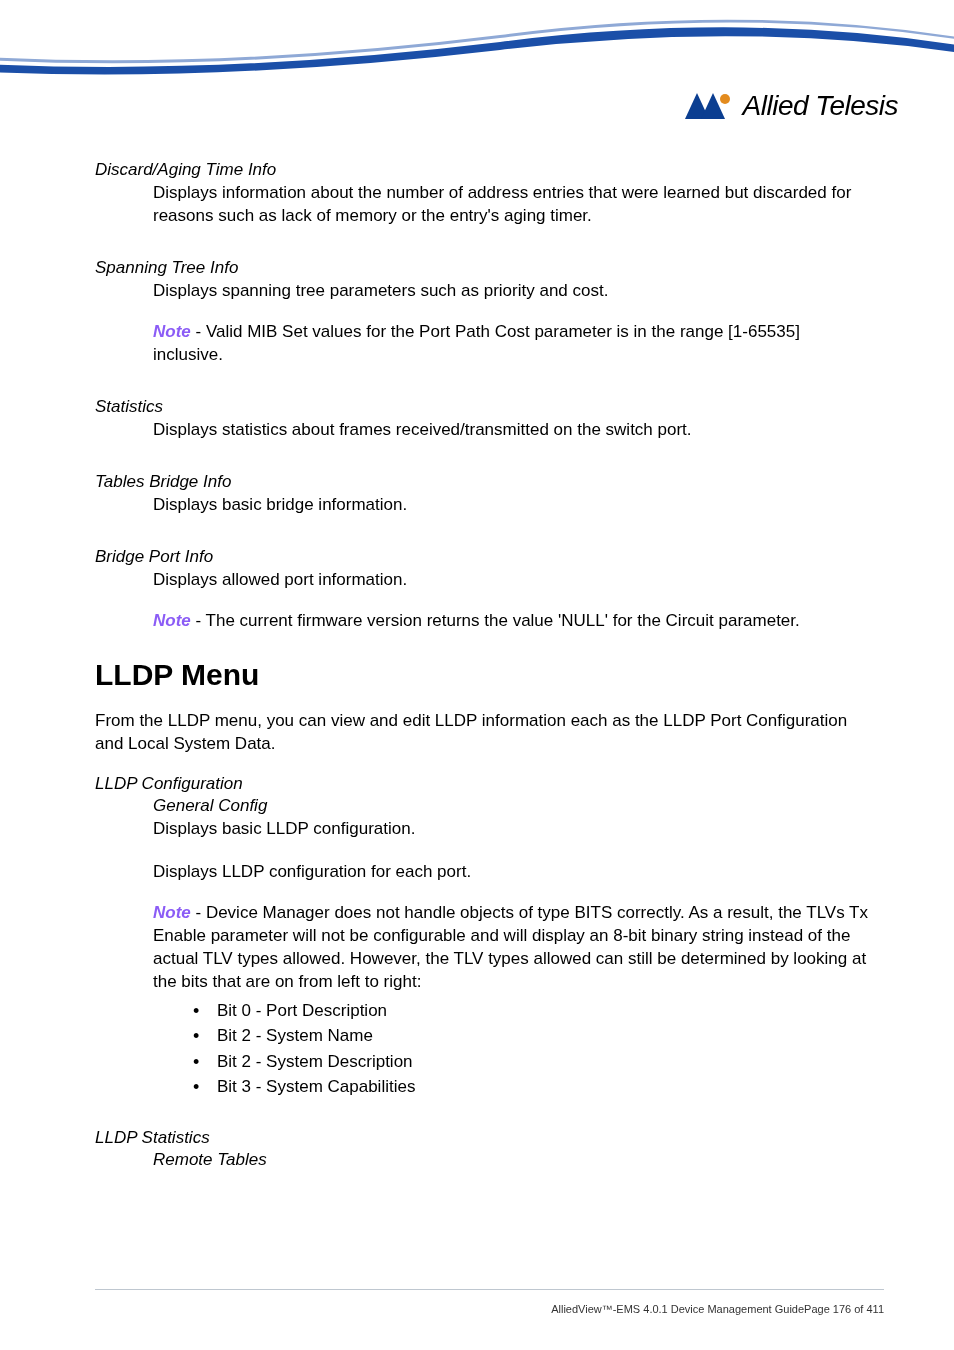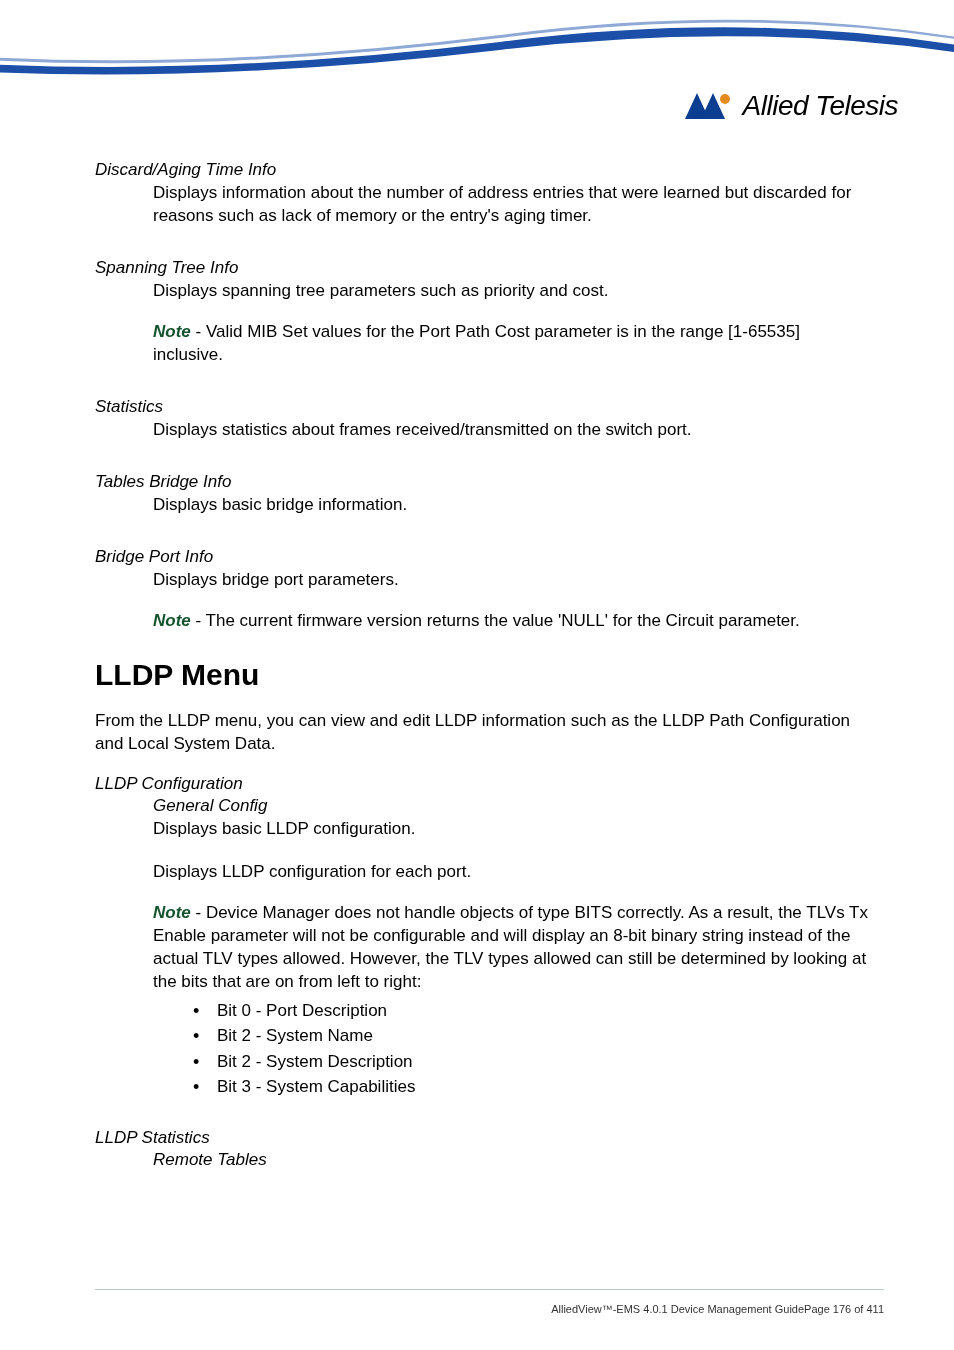--- a/index.html
+++ b/index.html
@@ -14,21 +14,21 @@
   .logo { position: absolute; top: 90px; right: 56px; display: flex; align-items: center; gap: 10px; }
   .logo-text { font-size: 28px; font-weight: 400; color: #000; letter-spacing: -0.5px; font-style: italic; }
 
   
   .content { position: absolute; top: 150px; left: 95px; width: 775px; }
   .indent { margin-left: 58px; }
 
   .section-title { font-style: italic; font-size: 17px; margin-top: 10px; margin-bottom: 2px; }
   .sub-title { font-style: italic; font-size: 17px; margin-bottom: 2px; }
   .body-text { font-size: 17px; line-height: 1.35; margin-bottom: 2px; }
-  .note-label { font-style: italic; font-weight: bold; color: #14532d; font-size: 17px; }
+  .note-label { font-style: italic; font-weight: bold; color: #8b5cf6; font-size: 17px; }
   .note-pad { margin-top: 18px; }
 
   .h2 { font-size: 30px; font-weight: 700; margin-top: 26px; margin-bottom: 18px; }
   .para { font-size: 17px; line-height: 1.35; margin-bottom: 18px; }
 
   ul.bullets { list-style: none; margin-top: 4px; }
   ul.bullets li { font-size: 17px; line-height: 1.5; margin-left: 40px; position: relative; padding-left: 24px; }
   ul.bullets li::before { content: "•"; position: absolute; left: 0; top: 0; font-size: 18px; }
 
   .gap { height: 18px; }
@@ -77,28 +77,28 @@
     <div class="body-text indent">Displays statistics about frames received/transmitted on the switch port.</div>
 
     <div class="gap"></div>
 
     <div class="section-title">Tables Bridge Info</div>
     <div class="body-text indent">Displays basic bridge information.</div>
 
     <div class="gap"></div>
 
     <div class="section-title">Bridge Port Info</div>
-    <div class="body-text indent">Displays bridge port parameters.</div>
+    <div class="body-text indent">Displays allowed port information.</div>
     <div class="body-text indent note-pad">
       <span class="note-label">Note</span><span> - The current firmware version returns the value 'NULL' for the Circuit parameter.</span>
     </div>
 
     <div class="h2">LLDP Menu</div>
 
-    <div class="para">From the LLDP menu, you can view and edit LLDP information such as the LLDP Path Configuration and Local System Data.</div>
+    <div class="para">From the LLDP menu, you can view and edit LLDP information each as the LLDP Port Configuration and Local System Data.</div>
 
     <div class="section-title">LLDP Configuration</div>
     <div class="sub-title indent">General Config</div>
     <div class="body-text indent">Displays basic LLDP configuration.</div>
 
     <div class="gap"></div>
 
     <div class="body-text indent">Displays LLDP configuration for each port.</div>
 
     <div class="body-text indent note-pad">

